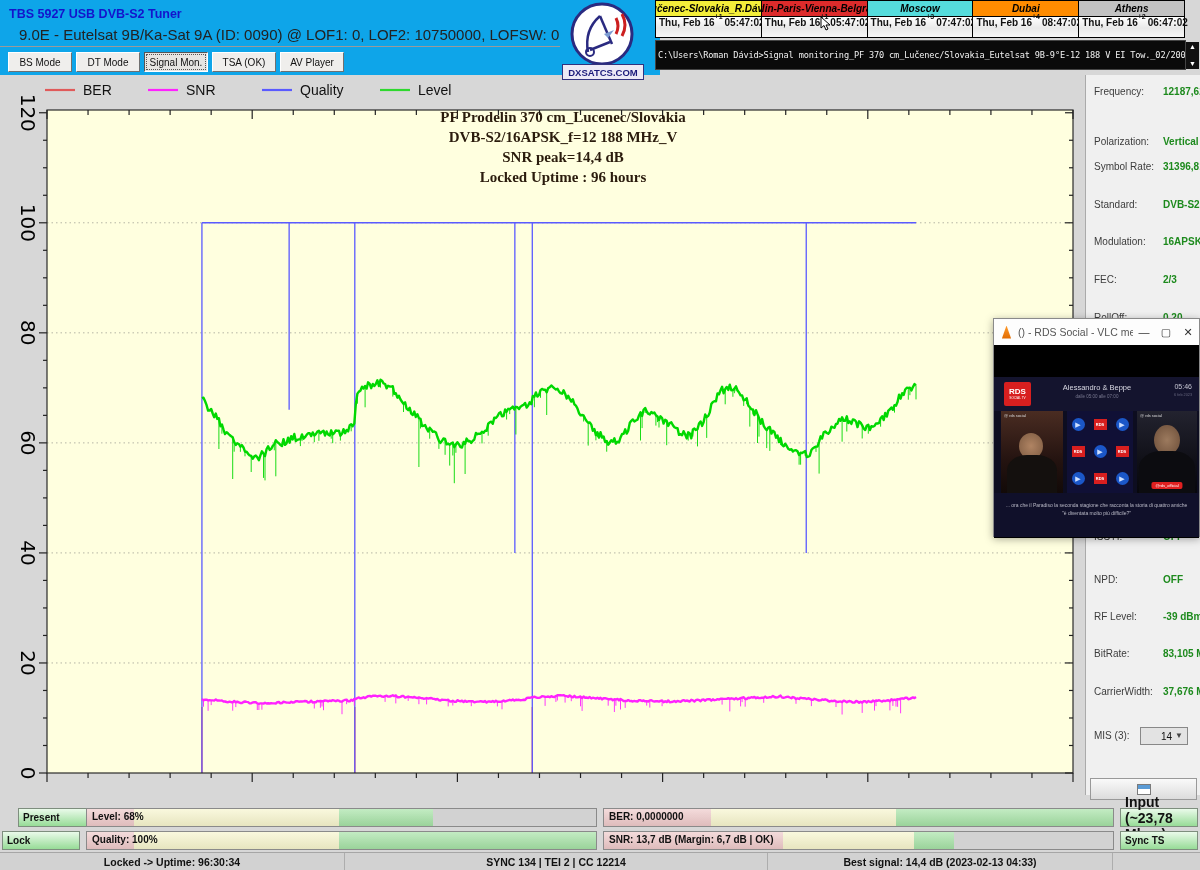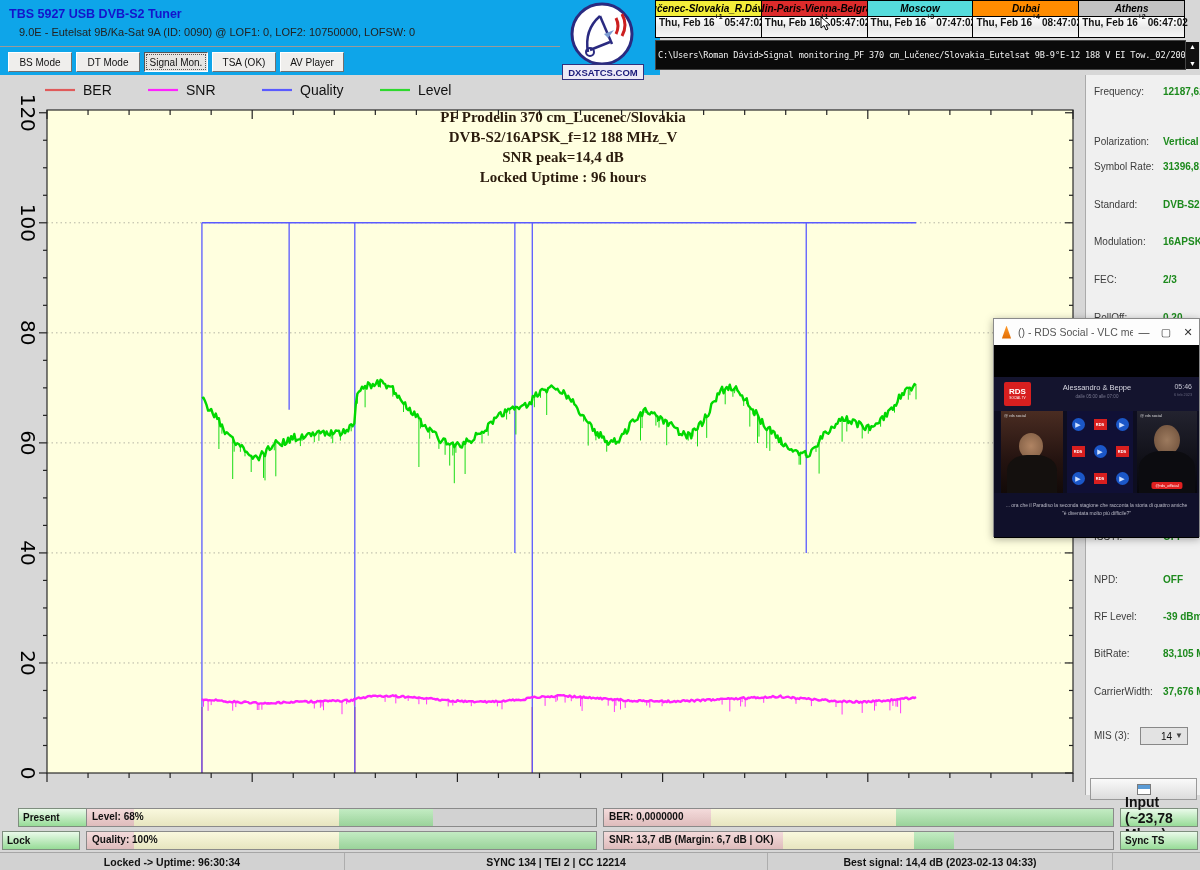--- a/index.html
+++ b/index.html
@@ -3,21 +3,21 @@
 <meta charset="utf-8">
 <title>TBS 5927 USB DVB-S2 Tuner</title>
 <style>
   html,body{margin:0;padding:0;background:#888;}
   *{box-sizing:border-box;}
   #screen{position:relative;width:1200px;height:870px;background:#d7d7d7;overflow:hidden;
           font-family:"Liberation Sans",sans-serif;color:#111;}
   
   #topbar{position:absolute;left:0;top:0;width:660px;height:75px;background:#0ea5e9;}
   #app-title{position:absolute;left:9px;top:7px;font-size:12.5px;font-weight:bold;color:#1414cc;}
-  #app-subtitle{position:absolute;left:19px;top:26px;font-size:11px;color:#222;}
+  #app-subtitle{position:absolute;left:19px;top:26px;font-size:15px;color:#222;}
   #topbar-divider{position:absolute;left:0;top:46px;width:560px;height:1px;background:#9a9a9a;}
   #tabs{position:absolute;left:8px;top:52px;display:flex;gap:4px;}
   .tab{width:64px;height:20px;background:#efeeec;border:1px solid #888;
        border-top-color:#fff;border-left-color:#fff;border-right-color:#707070;border-bottom-color:#707070;
        font-size:10px;display:flex;align-items:center;justify-content:center;cursor:default;}
   .tab.active{background:#e6e5e2;border:1px solid #707070;border-top-color:#555;border-left-color:#555;
        border-right-color:#fff;border-bottom-color:#fff;outline:1px dotted #555;outline-offset:-3px;}
   
   #logo{position:absolute;left:566px;top:0px;width:74px;height:82px;z-index:3;}
   #logo-text{position:absolute;left:562px;top:64px;width:82px;height:16px;background:#eceaf6;border:1px solid #32327e;

